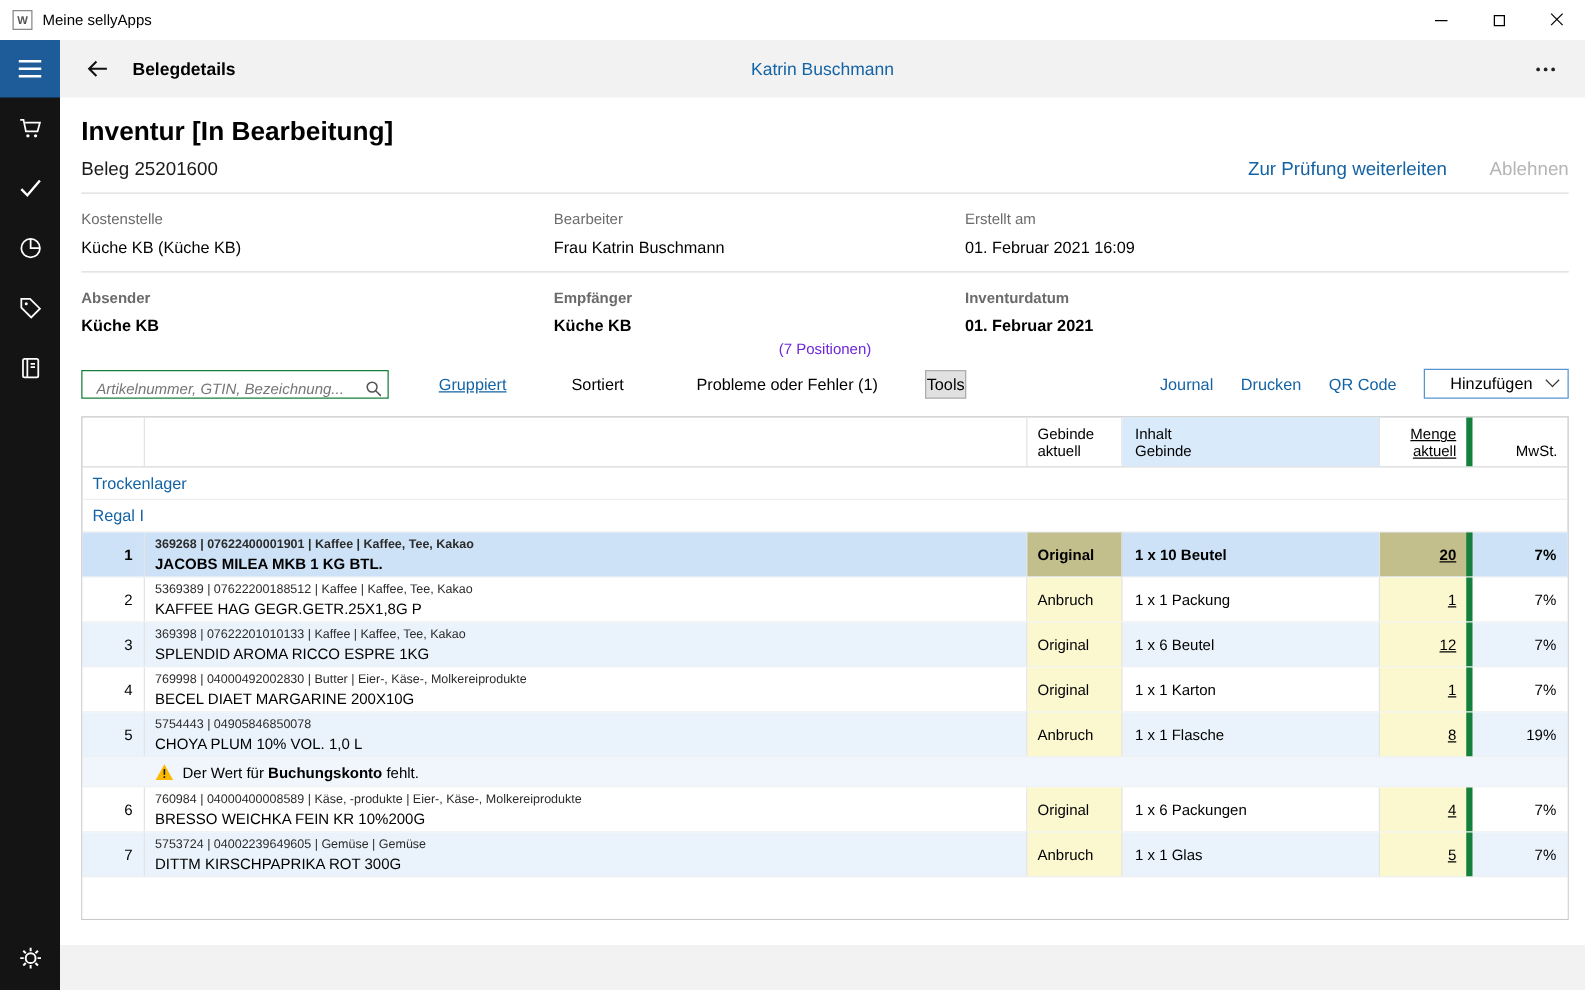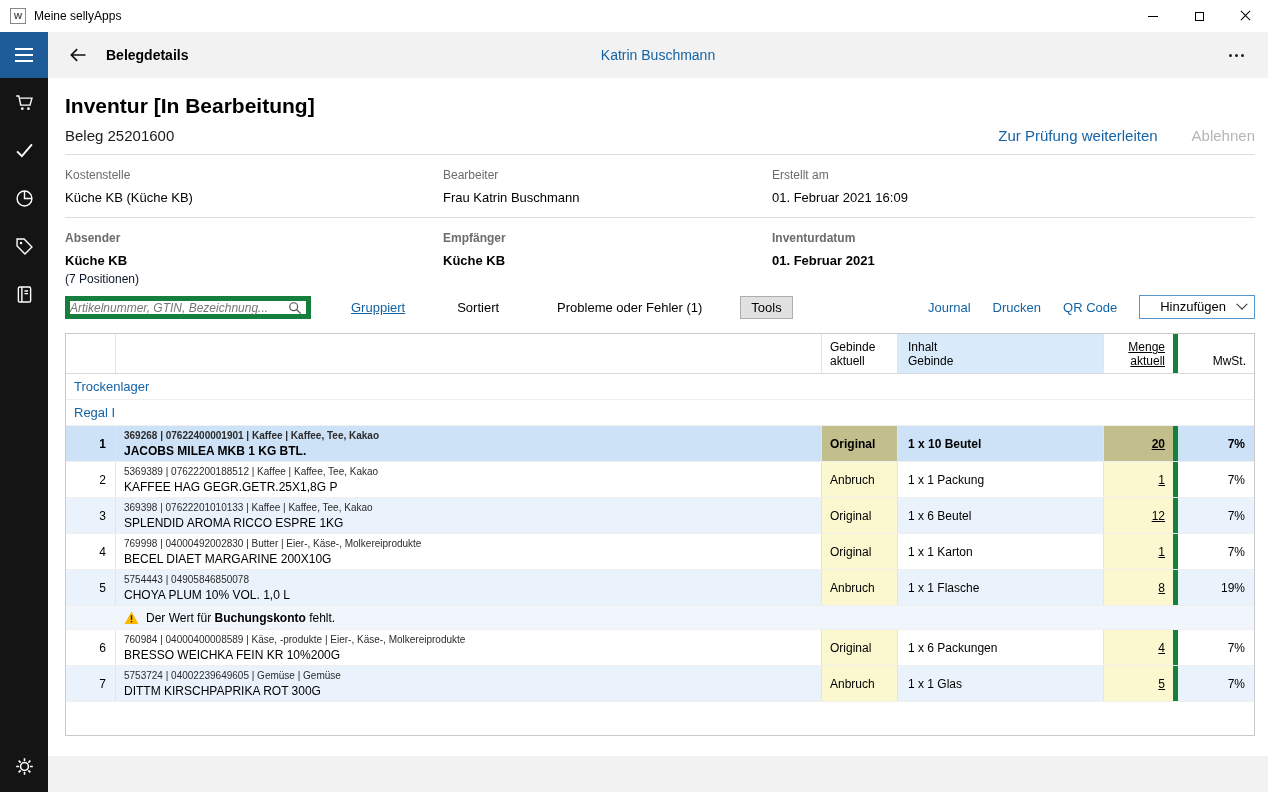--- a/index.html
+++ b/index.html
@@ -51,32 +51,32 @@
   .doc-actions { margin-left: auto; margin-top: 24px; display: flex; align-items: center; gap: 34px; }
   .link-blue { color: #1463a5; font-size: 15px; text-decoration: none; cursor: pointer; }
   .link-disabled { color: #b5b5b5; font-size: 15px; cursor: default; }
 
   .divider { height: 1px; background: #dcdcdc; margin-top: 10px; }
 
   .fields-row { display: grid; grid-template-columns: 378px 329px 1fr; padding: 13px 0 12px 0; }
   .fields-row.no-pad-bottom { padding-bottom: 0; font-weight: bold; }
   .flabel { font-size: 12px; color: #6b6b6b; }
   .fvalue { font-size: 13px; color: #000; margin-top: 8px; }
-  .positions { text-align: left; font-size: 12px; color: #0f172a; margin-top: 4px; }
+  .positions { text-align: center; font-size: 12px; color: #6d28d9; margin-top: 4px; }
 
   
   .toolbar { display: flex; align-items: center; margin-top: 9px; height: 24px; }
-  .searchbox { width: 246px; height: 23px; border: 5px solid #15803d; background: #fff; display: flex; align-items: flex-start; padding: 0 4px 0 0; }
+  .searchbox { width: 246px; height: 23px; border: 1px solid #15803d; background: #fff; display: flex; align-items: flex-end; padding: 0 4px 0 11px; }
   .searchbox input { flex: 1; border: none; outline: none; font-size: 12px; font-style: italic; color: #444; font-family: "Liberation Sans", sans-serif; min-width: 0; background: transparent; }
   .searchbox input::placeholder { color: #767676; font-style: italic; }
   .search-icon svg { width: 14px; height: 14px; display: block; }
   .tb-link { font-size: 13px; color: #000; cursor: pointer; }
   .tb-link.active { color: #1463a5; text-decoration: underline; }
   .ml40 { margin-left: 40px; } .ml52 { margin-left: 52px; } .ml58 { margin-left: 58px; } .ml38 { margin-left: 38px; }
-  .tools-btn { background: #e1e1e1; border: 1px solid #adadad; font-size: 13px; padding: 3px 10px; font-family: "Liberation Sans", sans-serif; cursor: pointer; }
+  .tools-btn { background: #e1e1e1; border: 1px solid #adadad; font-size: 13px; padding: 3px 0; font-family: "Liberation Sans", sans-serif; cursor: pointer; }
   .tb-right { margin-left: auto; display: flex; align-items: center; gap: 22px; }
   .tb-right .tb-link { color: #1463a5; }
   .add-btn { background: #fff; border: 1px solid #5795cf; font-size: 13px; padding: 3px 8px 4px 20px; display: flex; align-items: center; gap: 12px; cursor: pointer; color: #000; font-family: "Liberation Sans", sans-serif; }
   .chev { width: 8px; height: 8px; border-right: 1px solid #333; border-bottom: 1px solid #333; transform: rotate(45deg) translate(-2px,-2px); }
 
   
   .table { margin-top: 14px; border: 1px solid #c9c9c9; height: 403px; display: flex; flex-direction: column; background: #fff; }
   .thead { display: flex; height: 40px; border-bottom: 1px solid #d9d9d9; flex-shrink: 0; }
   .hc { display: flex; align-items: flex-end; padding-bottom: 4px; font-size: 12px; line-height: 1.15; }
   .c-num { width: 50px; flex-shrink: 0; border-right: 1px solid #e4e4e4; }

